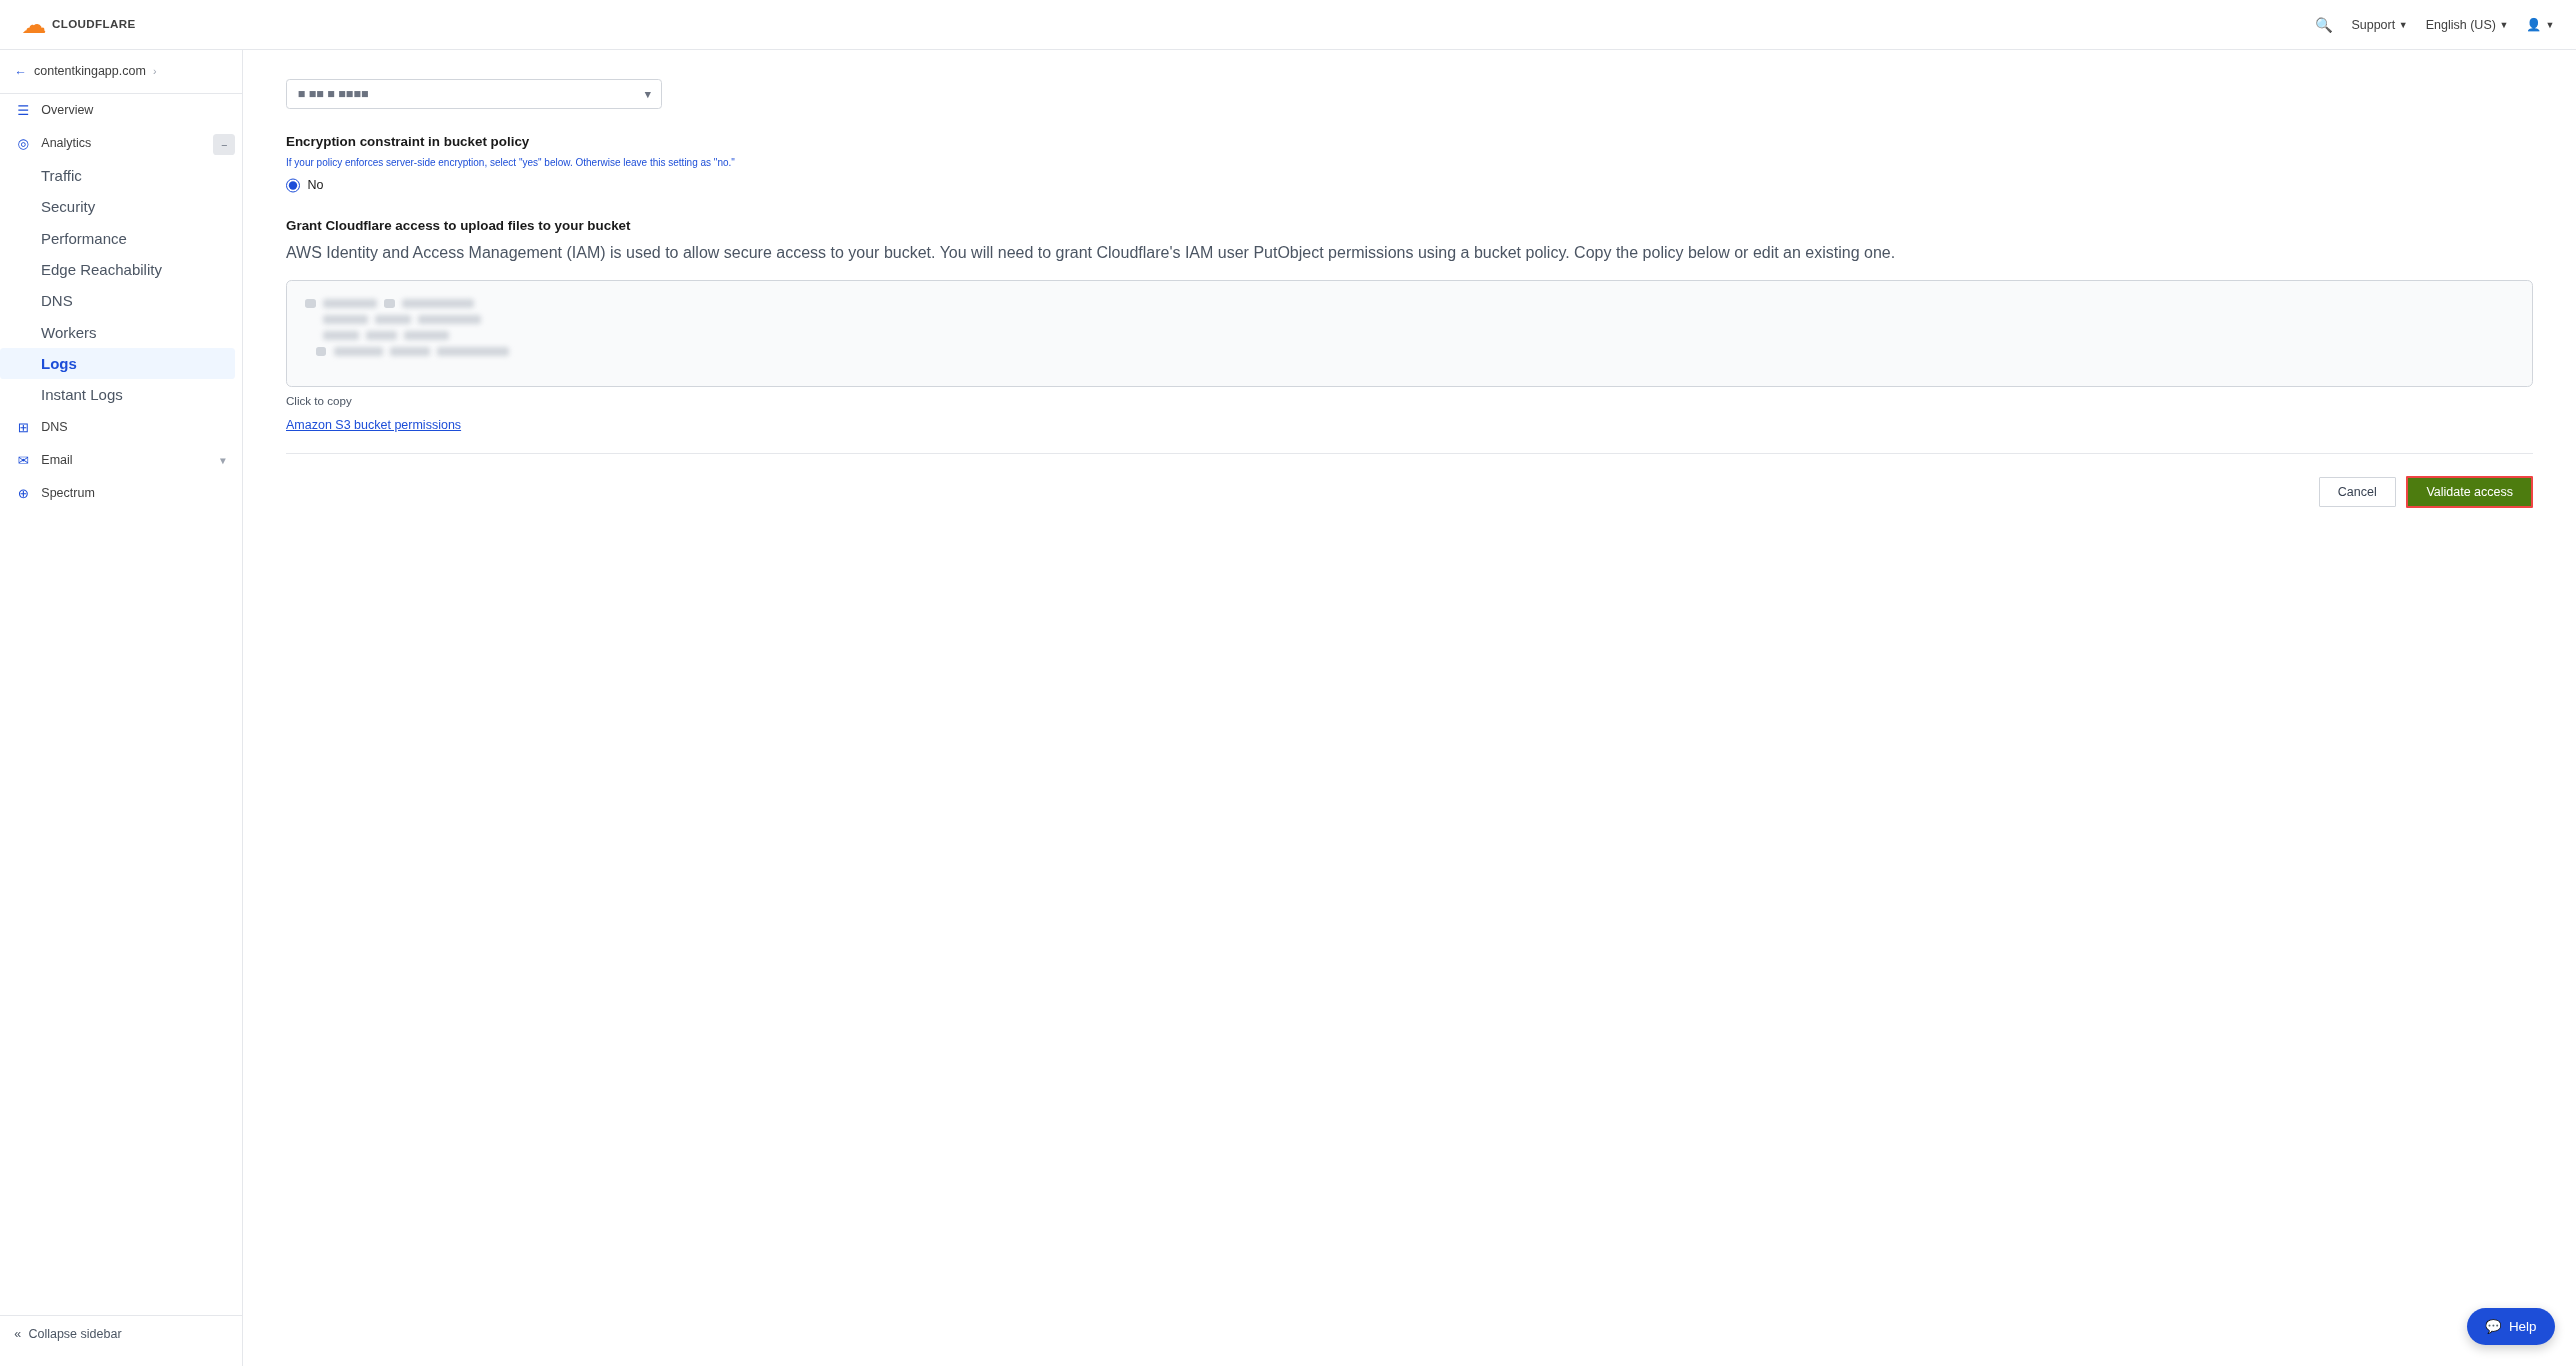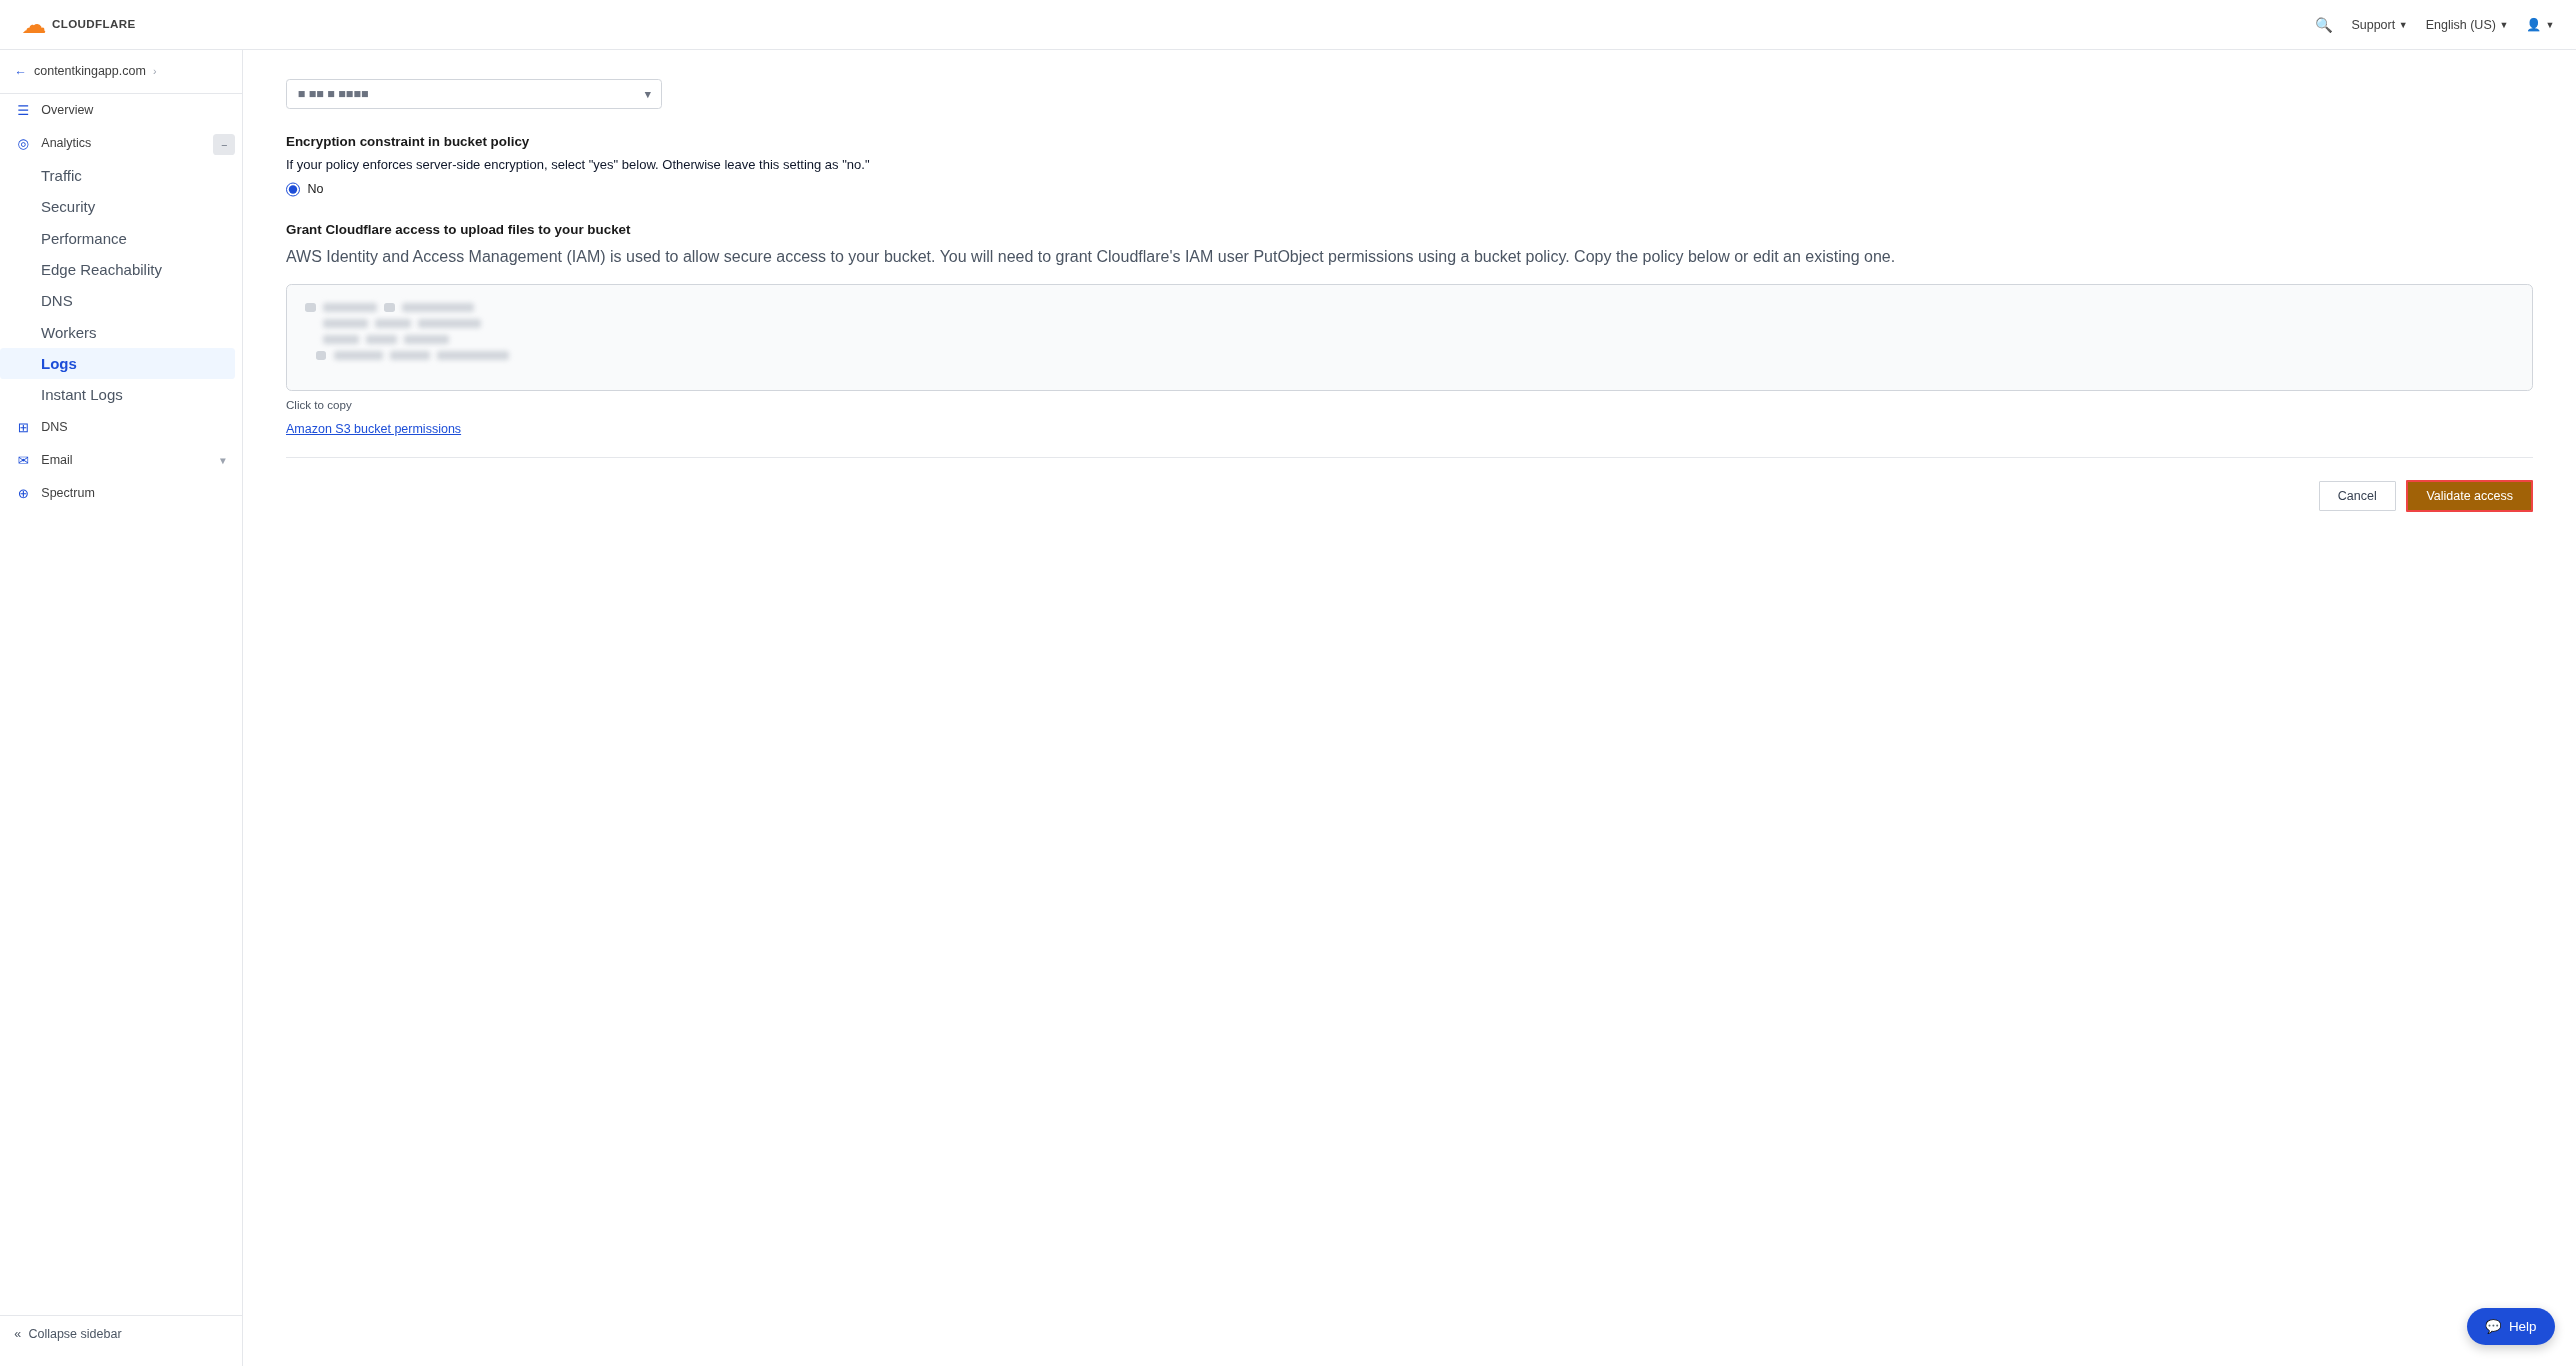--- a/index.html
+++ b/index.html
@@ -79,21 +79,21 @@
       border-radius: 3.6px; font-size: 12.5px; appearance: none;
       background: #fff; color: #6b7280; cursor: pointer;
     }
     .select-arrow {
       position: absolute; right: 9px; top: 50%; transform: translateY(-50%);
       pointer-events: none; color: #6b7280; font-size: 10.7px;
     }
 
     
     .section-block { margin-bottom: 25px; }
-    .section-desc { font-size: 13px; color: #0f172a; margin-bottom: 10.7px; }
+    .section-desc { font-size: 10px; color: #1d4ed8; margin-bottom: 10.7px; }
     .radio-group { display: flex; flex-direction: column; gap: 15px; }
     .radio-item { display: flex; align-items: center; gap: 7.2px; font-size: 12.5px; color: #1a1a1a; cursor: pointer; }
     .radio-item input[type="radio"] { accent-color: #1d4ed8; width: 14.3px; height: 14.3px; cursor: pointer; }
 
     
     .grant-section { margin-bottom: 21.5px; }
     .grant-desc { font-size: 16px; color: #4b5563; margin-bottom: 14.3px; line-height: 1.6; }
     .code-box {
       border: 0.9px solid #d1d5db; border-radius: 5.4px;
       padding: 18px; background: #f9fafb; min-height: 107px;
@@ -111,21 +111,21 @@
     
     .footer-buttons {
       display: flex; justify-content: flex-end; gap: 10.7px; align-items: center;
     }
     .btn {
       padding: 7.2px 18px; border-radius: 1px; font-size: 12.5px; font-weight: 500;
       cursor: pointer; border: 0.9px solid #d1d5db;
     }
     .btn-cancel { background: #fff; color: #374151; }
     .btn-primary {
-      background: #a16207; color: #fff; border: 2.7px solid #ef4444;
+      background: #4d7c0f; color: #fff; border: 2.7px solid #ef4444;
     }
 
     
     .help-btn {
       position: fixed; bottom: 21.5px; right: 21.5px;
       background: #1d4ed8; color: #fff; border: none; border-radius: 45px;
       padding: 10.7px 18px; font-size: 13.4px; cursor: pointer;
       display: flex; align-items: center; gap: 7.2px; box-shadow: 0 3.6px 10.7px rgba(0,0,0,0.2);
     }
 

